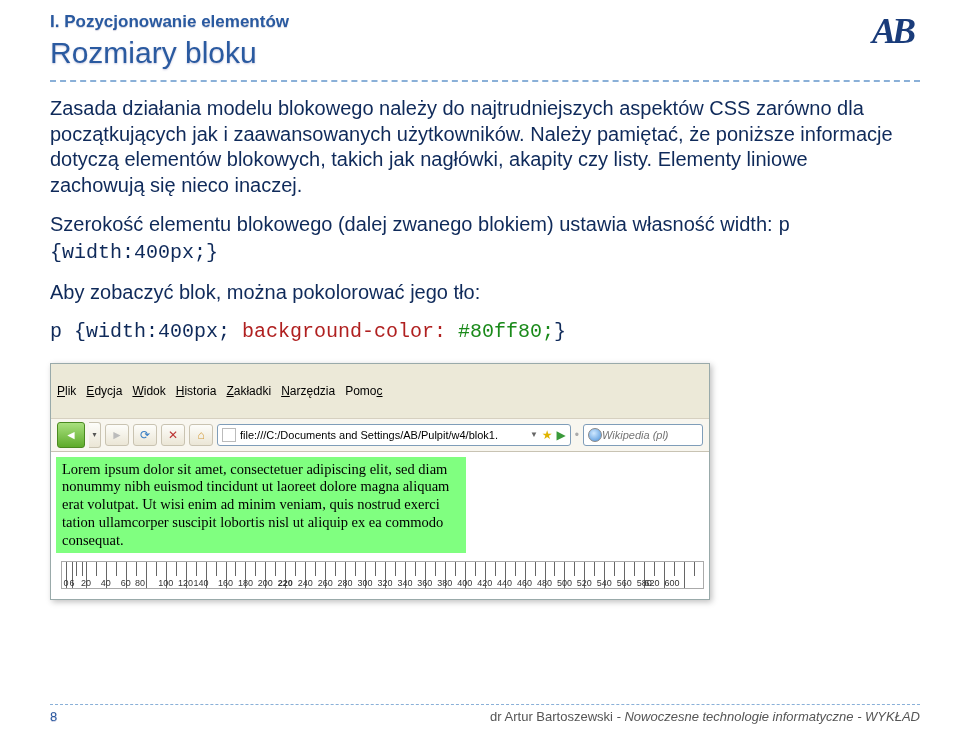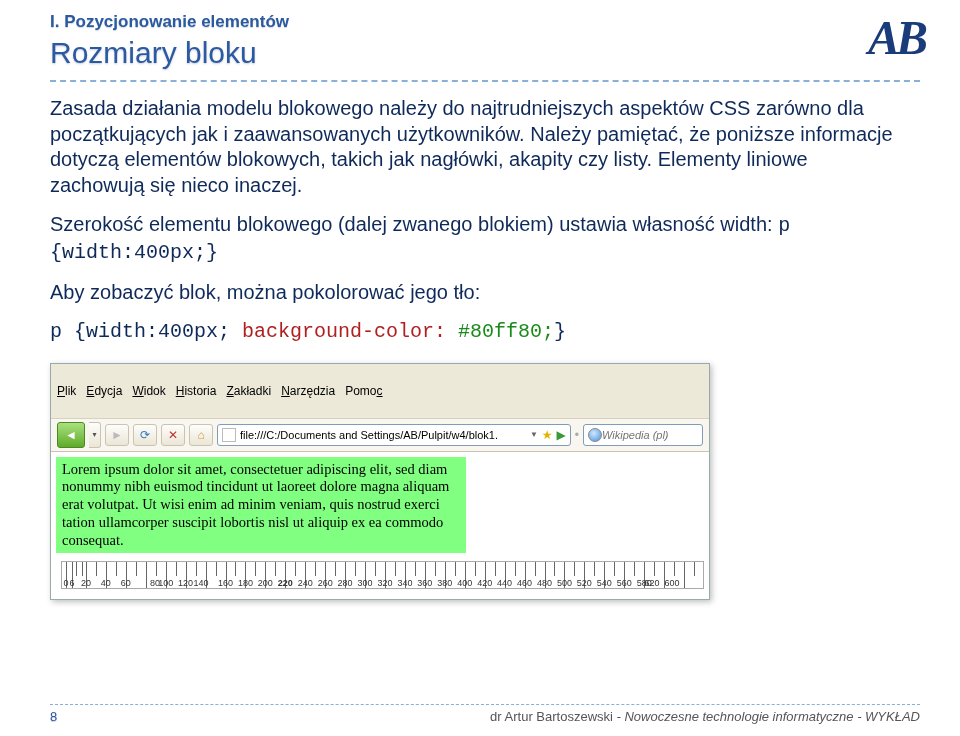--- a/index.html
+++ b/index.html
@@ -19,24 +19,24 @@
     margin-bottom: 4px;
   }
   .title {
     color: #2a5aa0;
     font-size: 30px;
     font-weight: normal;
     text-shadow: 0 1px 2px rgba(180,180,210,.7);
   }
   .logo {
     position: absolute;
-    right: 36px;
+    right: 48px;
     top: 10px;
     font-family: "Brush Script MT", cursive;
-    font-size: 48px;
+    font-size: 36px;
     font-style: italic;
     font-weight: bold;
     color: #1a3c7a;
     letter-spacing: -4px;
   }
   .dashrule {
     margin: 10px 0 14px 0;
     border: none;
     border-top: 2px dashed #8ab0d8;
     height: 0;
@@ -270,21 +270,21 @@
           <div class="tick" style="left: 33.9062px;"></div>
           <div class="num" style="left: 23.9375px;">20</div>
           <div class="tick big" style="left: 43.875px;"></div>
           <div class="tick" style="left: 53.8438px;"></div>
           <div class="num" style="left: 43.875px;">40</div>
           <div class="tick big" style="left: 63.8125px;"></div>
           <div class="tick" style="left: 73.7812px;"></div>
           <div class="num" style="left: 63.8125px;">60</div>
           <div class="tick big" style="left: 83.75px;"></div>
           <div class="tick" style="left: 93.7188px;"></div>
-          <div class="num" style="left: 93px;">80</div>
+          <div class="num" style="left: 78px;">80</div>
           <div class="tick big" style="left: 103.688px;"></div>
           <div class="tick" style="left: 113.656px;"></div>
           <div class="num" style="left: 103.688px;">100</div>
           <div class="tick big" style="left: 123.625px;"></div>
           <div class="tick" style="left: 133.594px;"></div>
           <div class="num" style="left: 123.625px;">120</div>
           <div class="tick big" style="left: 143.562px;"></div>
           <div class="tick" style="left: 153.531px;"></div>
           <div class="num" style="left: 139px; margin-top: 12px;">140</div>
           <div class="tick big" style="left: 163.5px;"></div>

